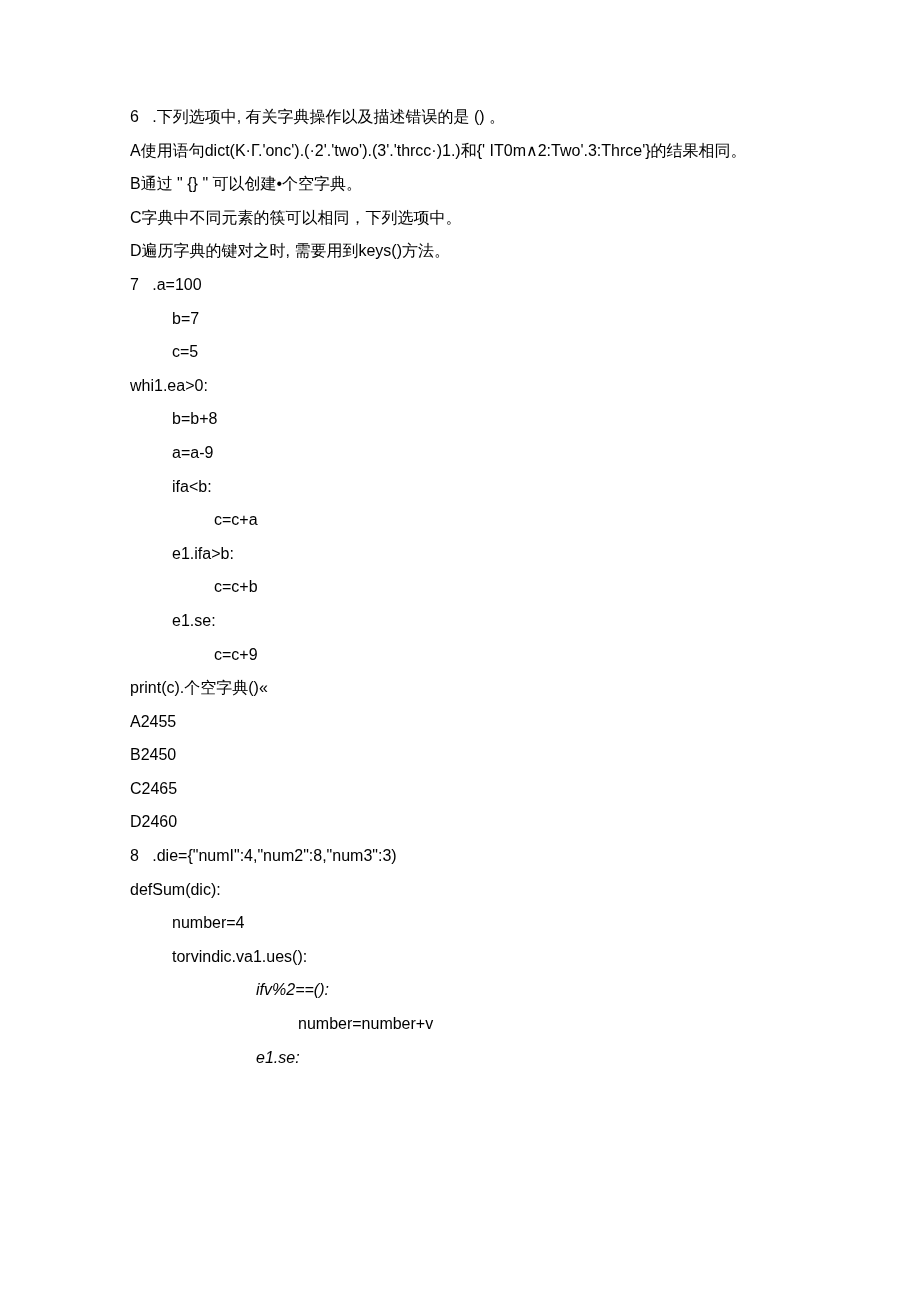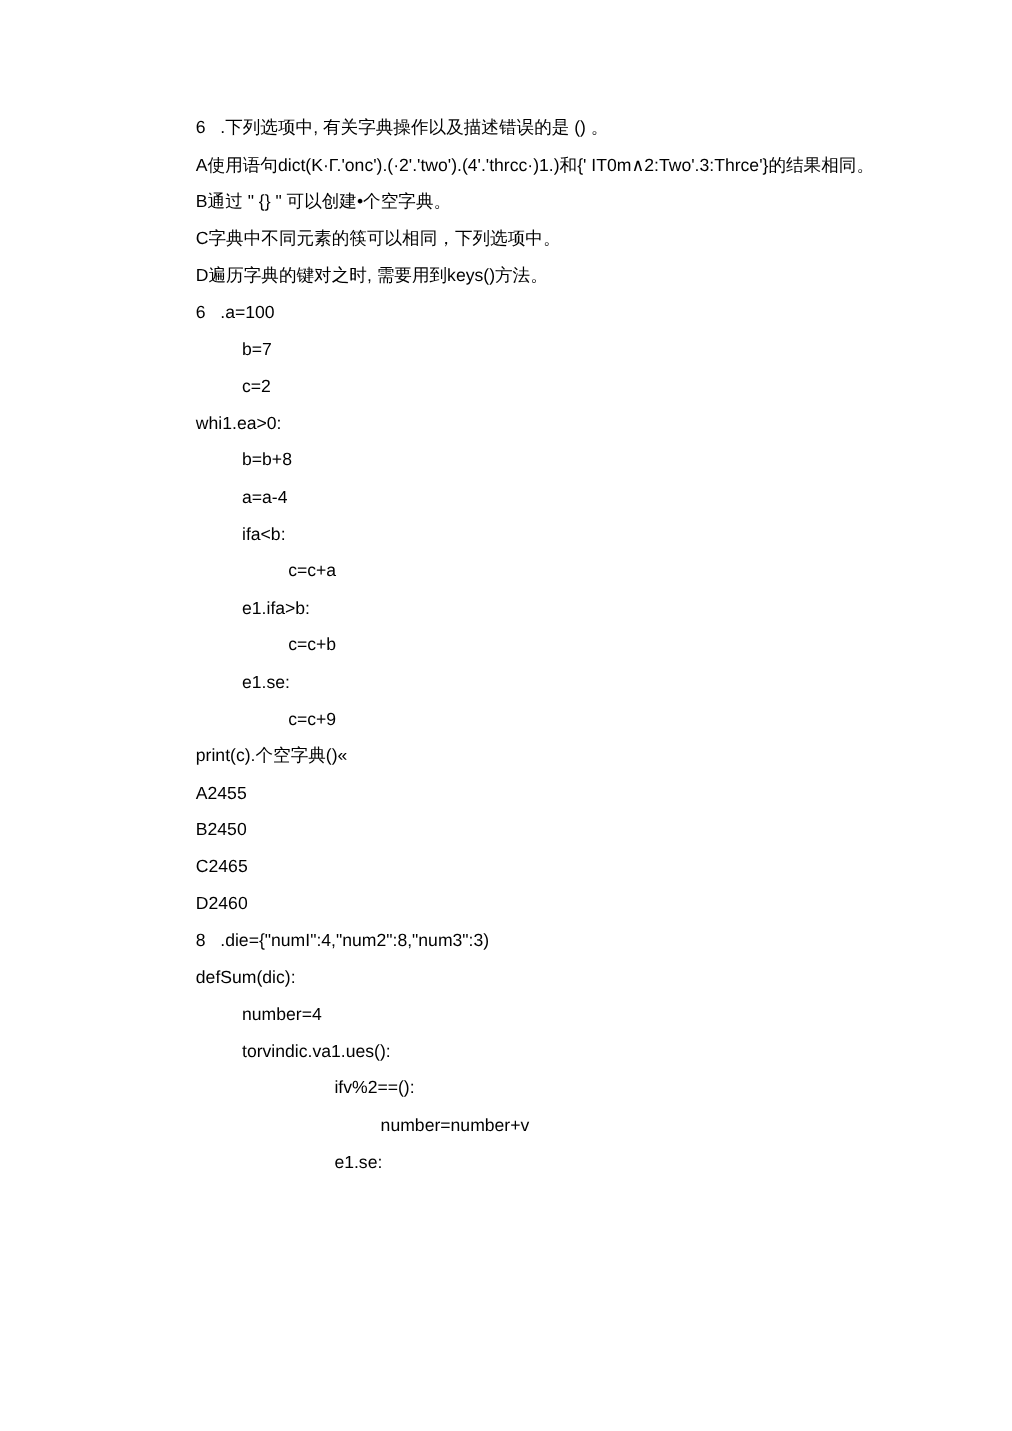--- a/index.html
+++ b/index.html
@@ -12,50 +12,50 @@
       height: 1301px;
       background: #ffffff;
       font-family: "SimSun", "Microsoft YaHei", Arial, sans-serif;
       font-size: 16px;
       color: #000000;
       padding: 100px 130px 50px 130px;
       line-height: 2.1;
     }
     .line {
       white-space: pre;
-      margin-left: 48px;
     }
     .indent1 {
       padding-left: 42px;
     }
     .indent2 {
       padding-left: 84px;
     }
     .indent3 {
       padding-left: 126px;
+      font-style: italic;
     }
     .indent4 {
       padding-left: 168px;
     }
   </style>
 </head>
 <body>
 
 <div class="line">6   .下列选项中, 有关字典操作以及描述错误的是 () 。</div>
-<div class="line">A使用语句dict(K·Γ.'onc').(·2'.'two').(4'.'thrcc·)1.)和{' IT0m∧2:Two'.3:Thrce'}的结果相同。</div>
+<div class="line">A使用语句dict(K·Γ.'onc').(·2'.'two').(3'.'thrcc·)1.)和{' IT0m∧2:Two'.3:Thrce'}的结果相同。</div>
 <div class="line">B通过 " {} " 可以创建•个空字典。</div>
 <div class="line">C字典中不同元素的筷可以相同，下列选项中。</div>
 <div class="line">D遍历字典的键对之时, 需要用到keys()方法。</div>
 
-<div class="line">6   .a=100</div>
+<div class="line">7   .a=100</div>
 <div class="line indent1">b=7</div>
-<div class="line indent1">c=2</div>
+<div class="line indent1">c=5</div>
 <div class="line">whi1.ea&gt;0:</div>
 <div class="line indent1">b=b+8</div>
-<div class="line indent1">a=a-4</div>
+<div class="line indent1">a=a-9</div>
 <div class="line indent1">ifa&lt;b:</div>
 <div class="line indent2">c=c+a</div>
 <div class="line indent1">e1.ifa&gt;b:</div>
 <div class="line indent2">c=c+b</div>
 <div class="line indent1">e1.se:</div>
 <div class="line indent2">c=c+9</div>
 <div class="line">print(c).个空字典()«</div>
 <div class="line">A2455</div>
 <div class="line">B2450</div>
 <div class="line">C2465</div>

